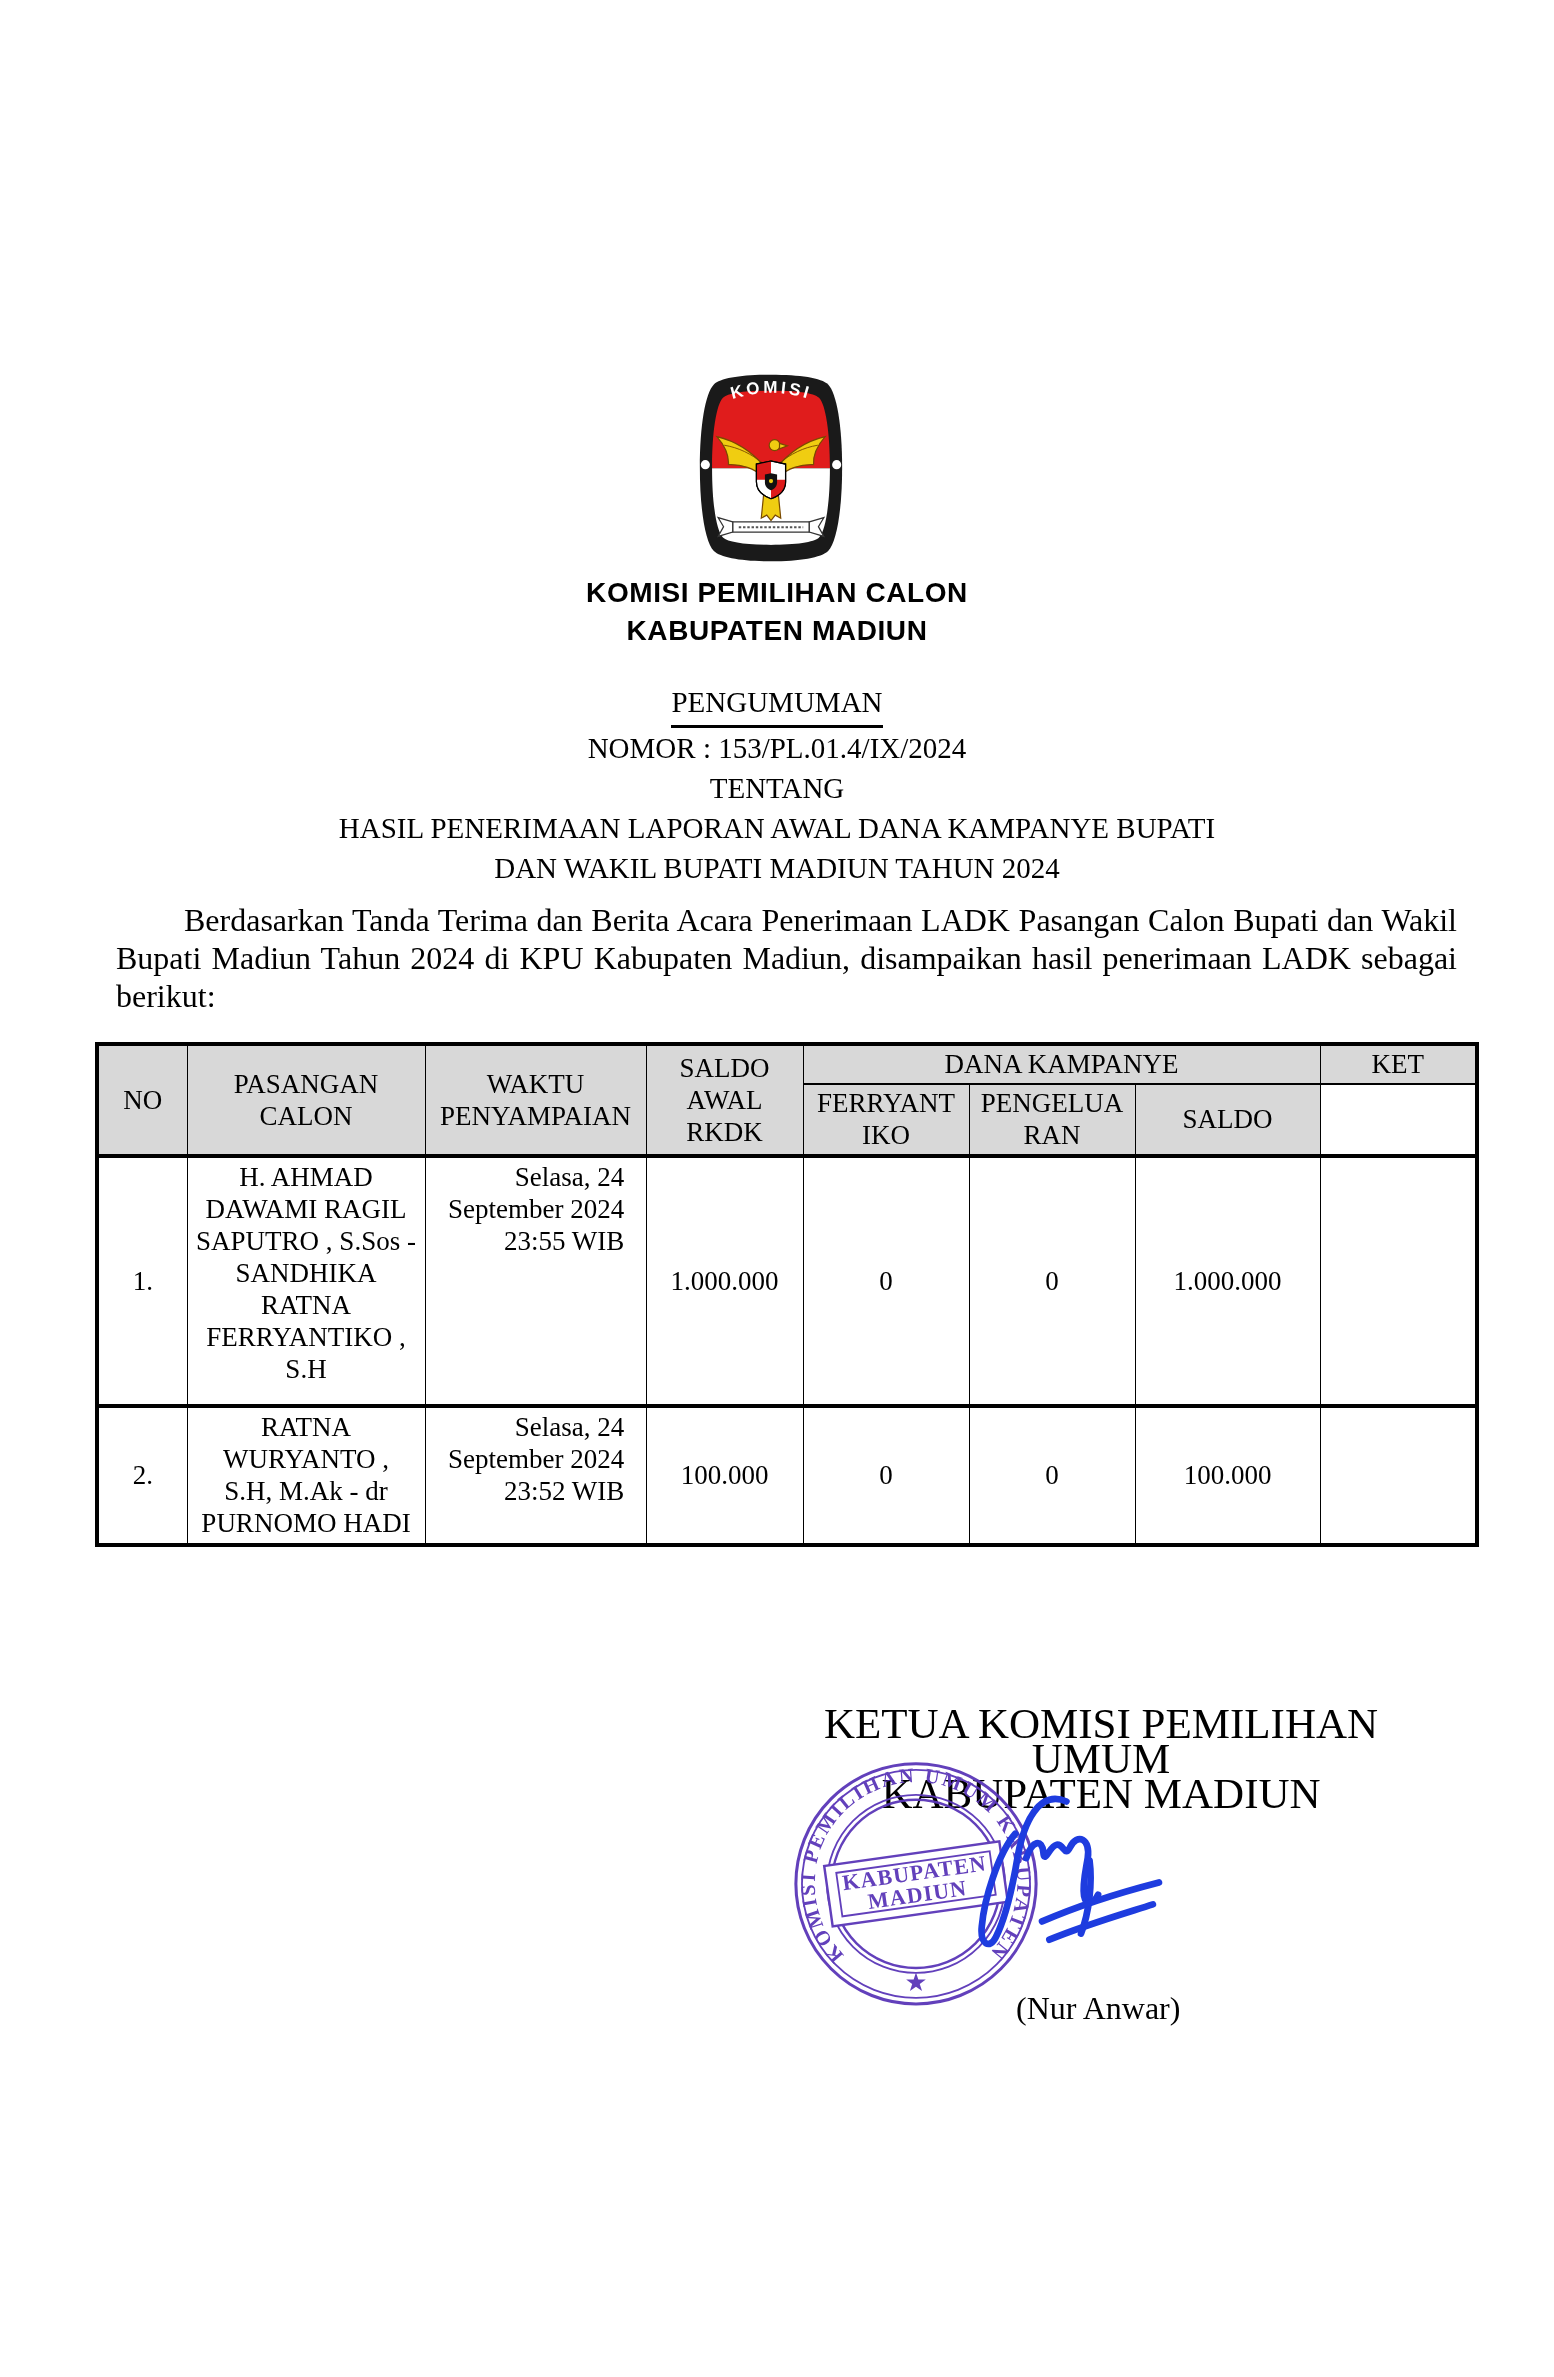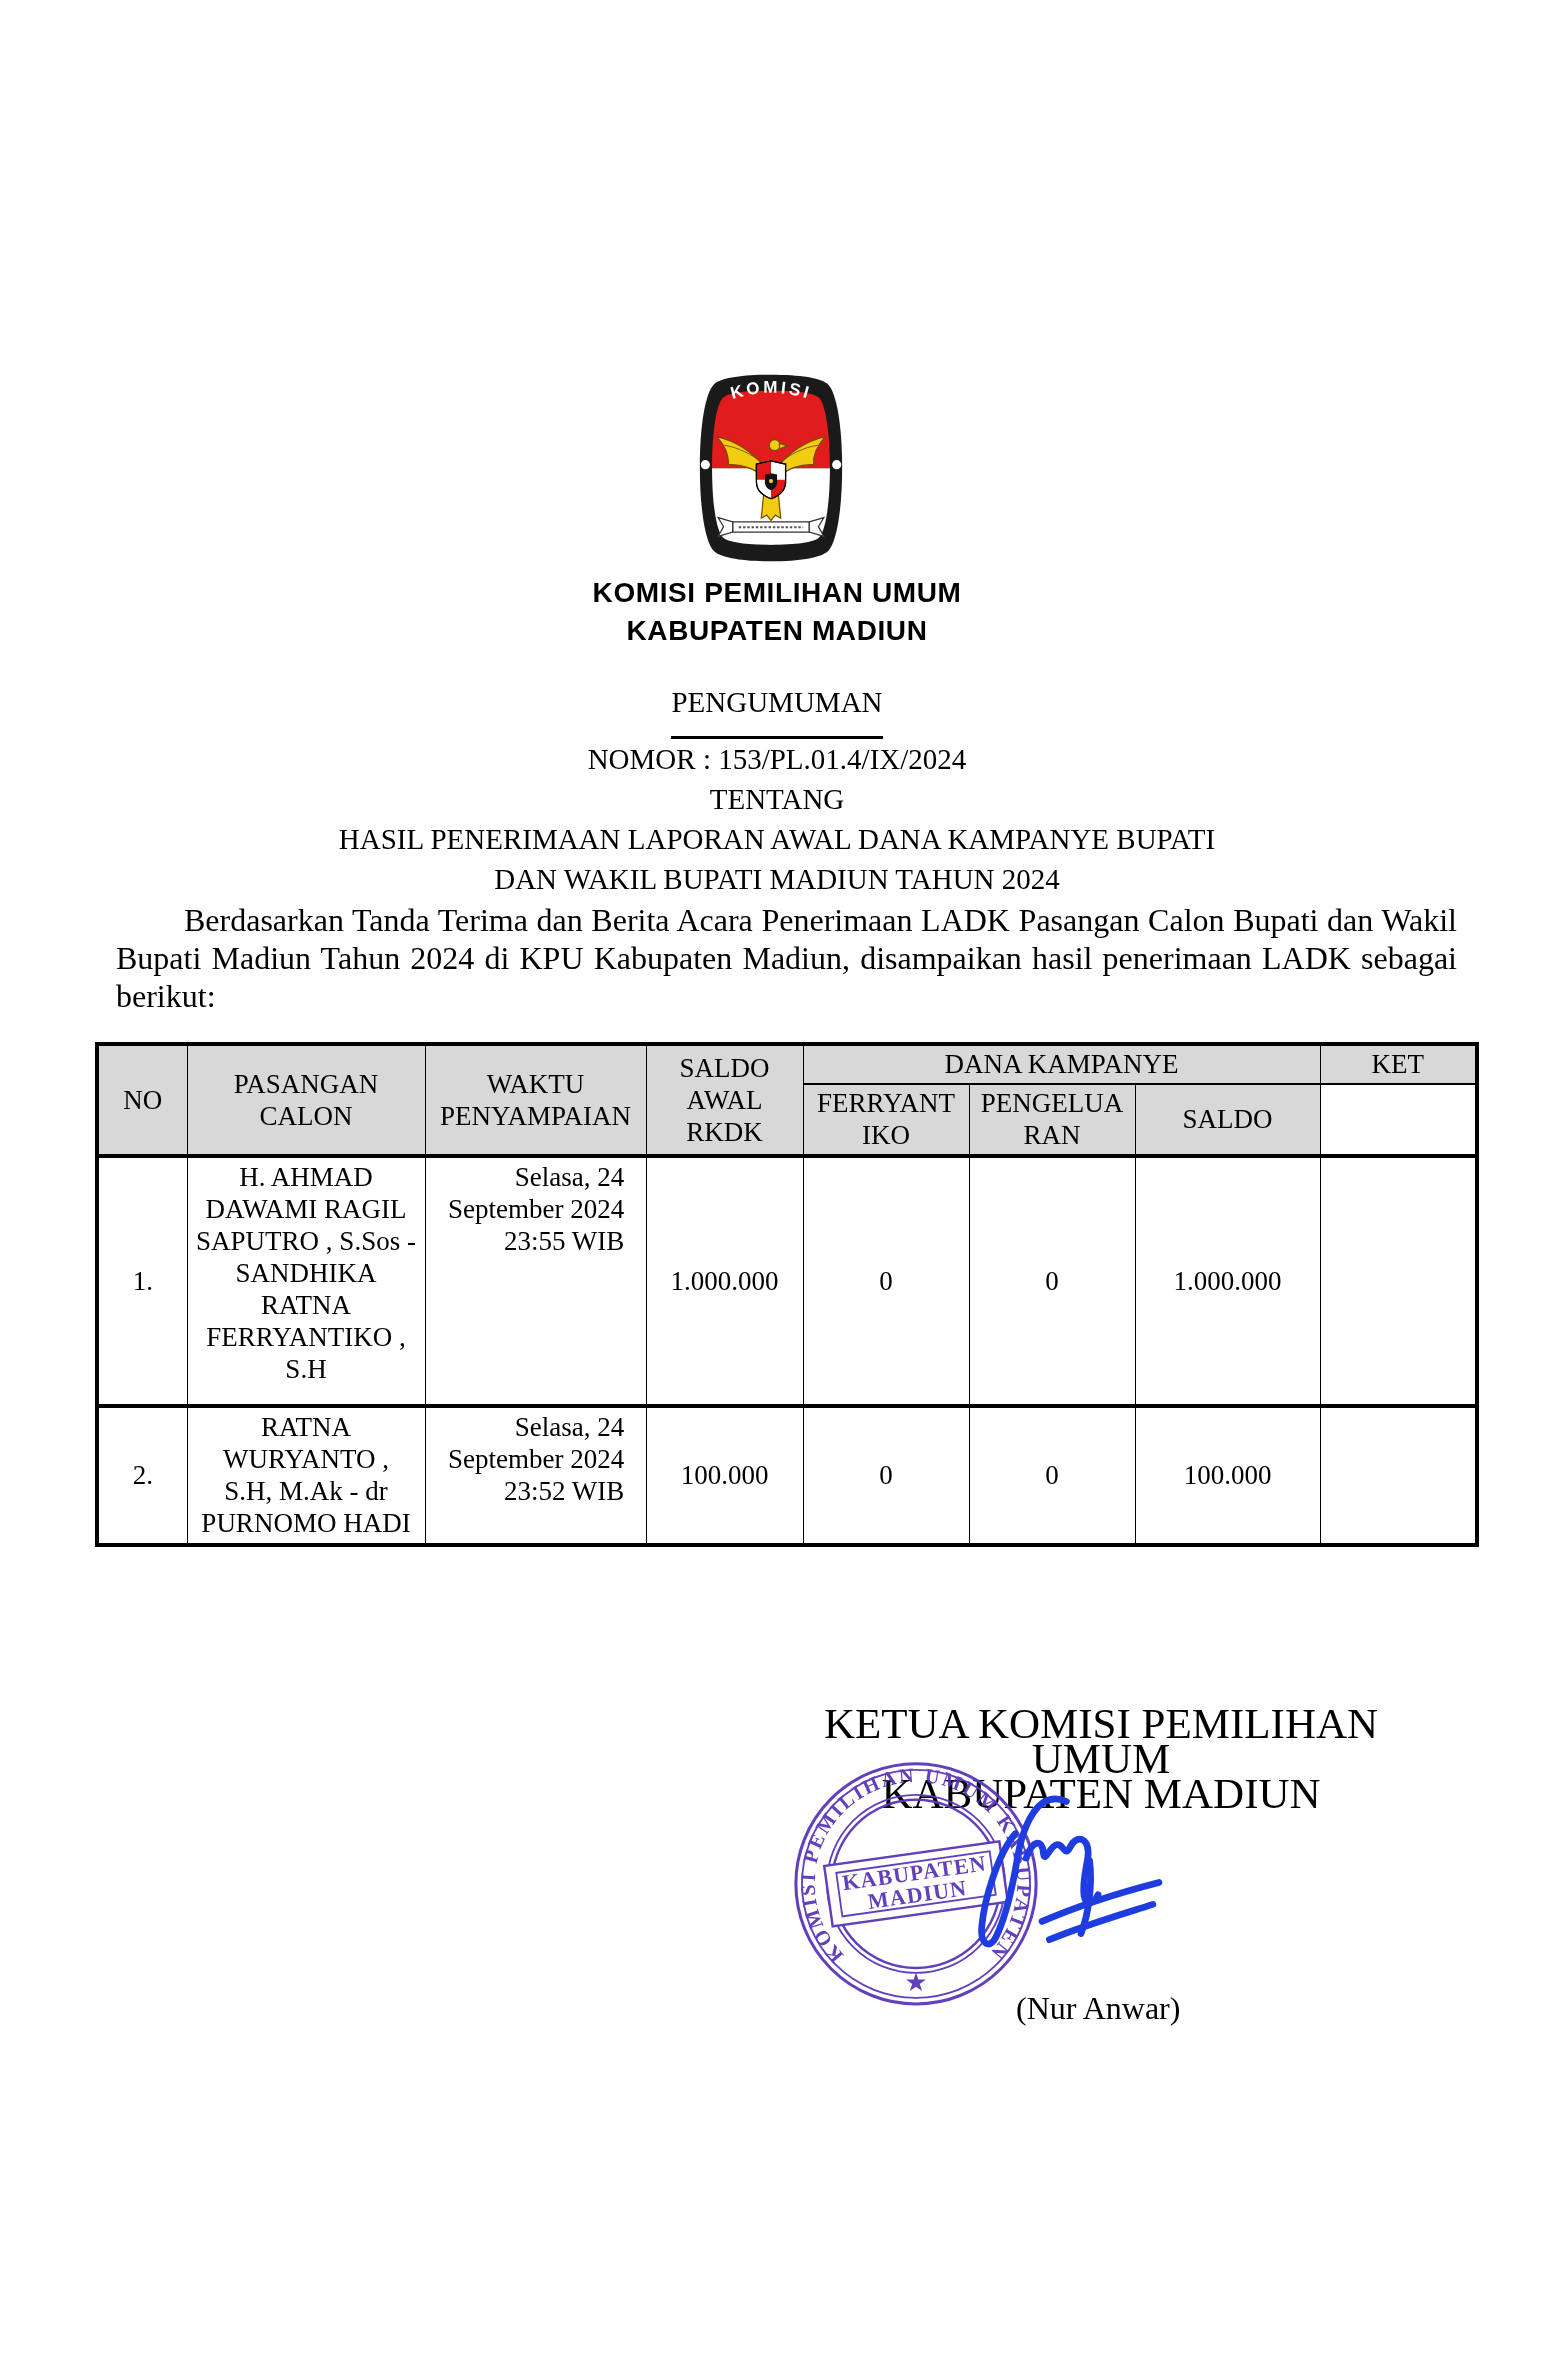--- a/index.html
+++ b/index.html
@@ -10,21 +10,21 @@
 
   
   .logo-wrap { position:absolute; left:695px; top:372px; width:152px; height:192px; }
   .org-lines { position:absolute; left:0; top:574px; width:1554px; text-align:center;
                font-family:"Liberation Sans", sans-serif; font-weight:bold;
                font-size:28px; line-height:38px; letter-spacing:0.6px; }
 
   
   .title-block { position:absolute; left:0; top:682px; width:1554px; text-align:center;
                  font-size:29px; line-height:40px; }
-  .title-underline { display:inline-block; border-bottom:3px solid #000; padding-bottom:14px; }
+  .title-underline { display:inline-block; border-bottom:3px solid #000; padding-bottom:3px; }
 
   
   .para { position:absolute; left:116px; width:1341px; font-size:32px; line-height:38px;
           text-align:justify; }
   .para1 { top:901px; text-indent:68px; }
   .para2 { top:1564px; }
 
   
   .ladk-table { position:absolute; left:95px; top:1042px; width:1380px;
                 border-collapse:collapse; table-layout:fixed;
@@ -113,21 +113,21 @@
       <g fill="#ffffff" stroke="#333333" stroke-width="2">
         <path d="M62 246 L188 246 L188 263 L62 263 Z"></path>
         <path d="M62 246 L38 239 L47 254 L38 270 L62 263 Z"></path>
         <path d="M188 246 L212 239 L203 254 L212 270 L188 263 Z"></path>
         <path d="M72 255 L178 255" stroke="#555555" stroke-width="3" stroke-dasharray="4 3"></path>
       </g>
     </svg>
   </div>
 
   <div class="org-lines">
-    <div>KOMISI PEMILIHAN UMUM</div>
+    <div>KOMISI PEMILIHAN CALON</div>
     <div>KABUPATEN MADIUN</div>
   </div>
 
   <div class="title-block">
     <div>
       <span class="title-underline">PENGUMUMAN</span>
     </div>
     <div>NOMOR : 153/PL.01.4/IX/2024</div>
     <div>TENTANG</div>
     <div>HASIL PENERIMAAN LAPORAN AWAL DANA KAMPANYE BUPATI</div>

